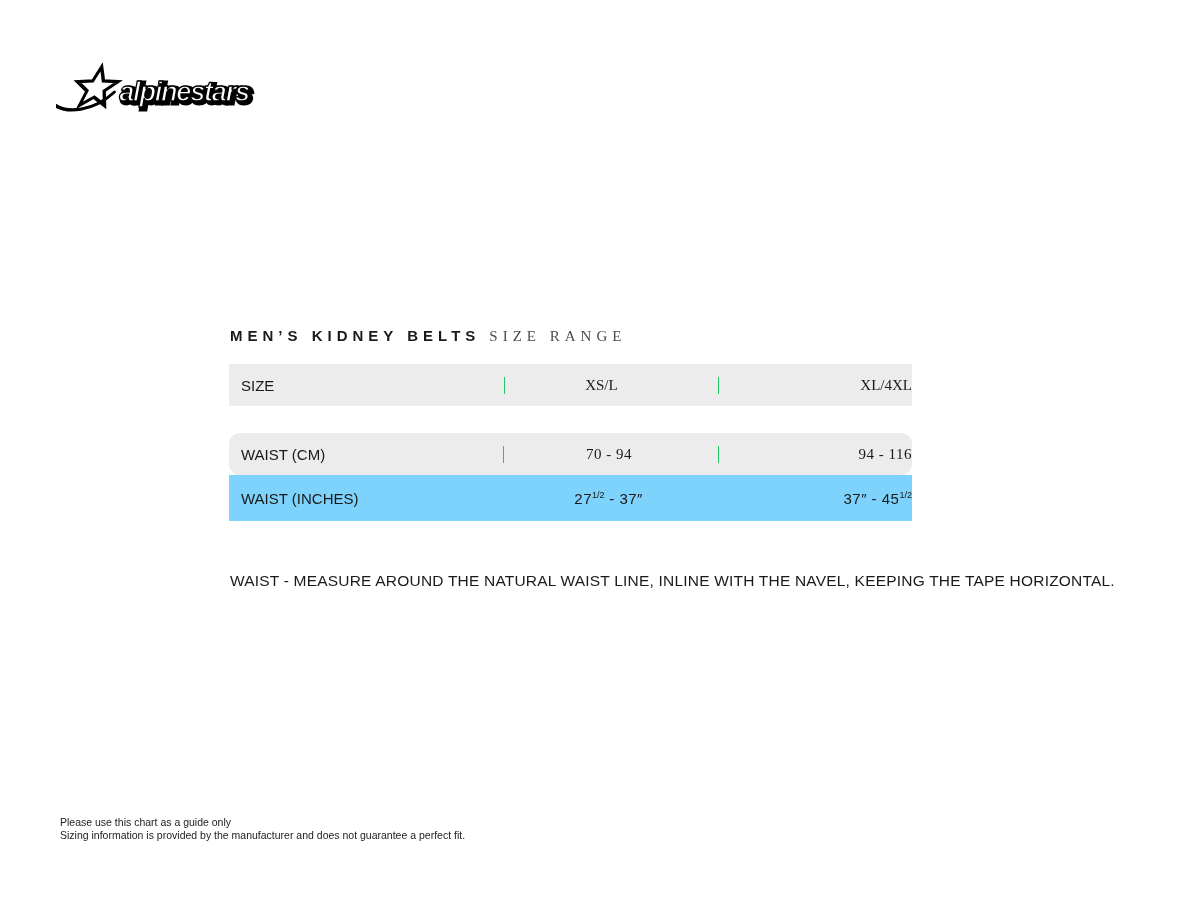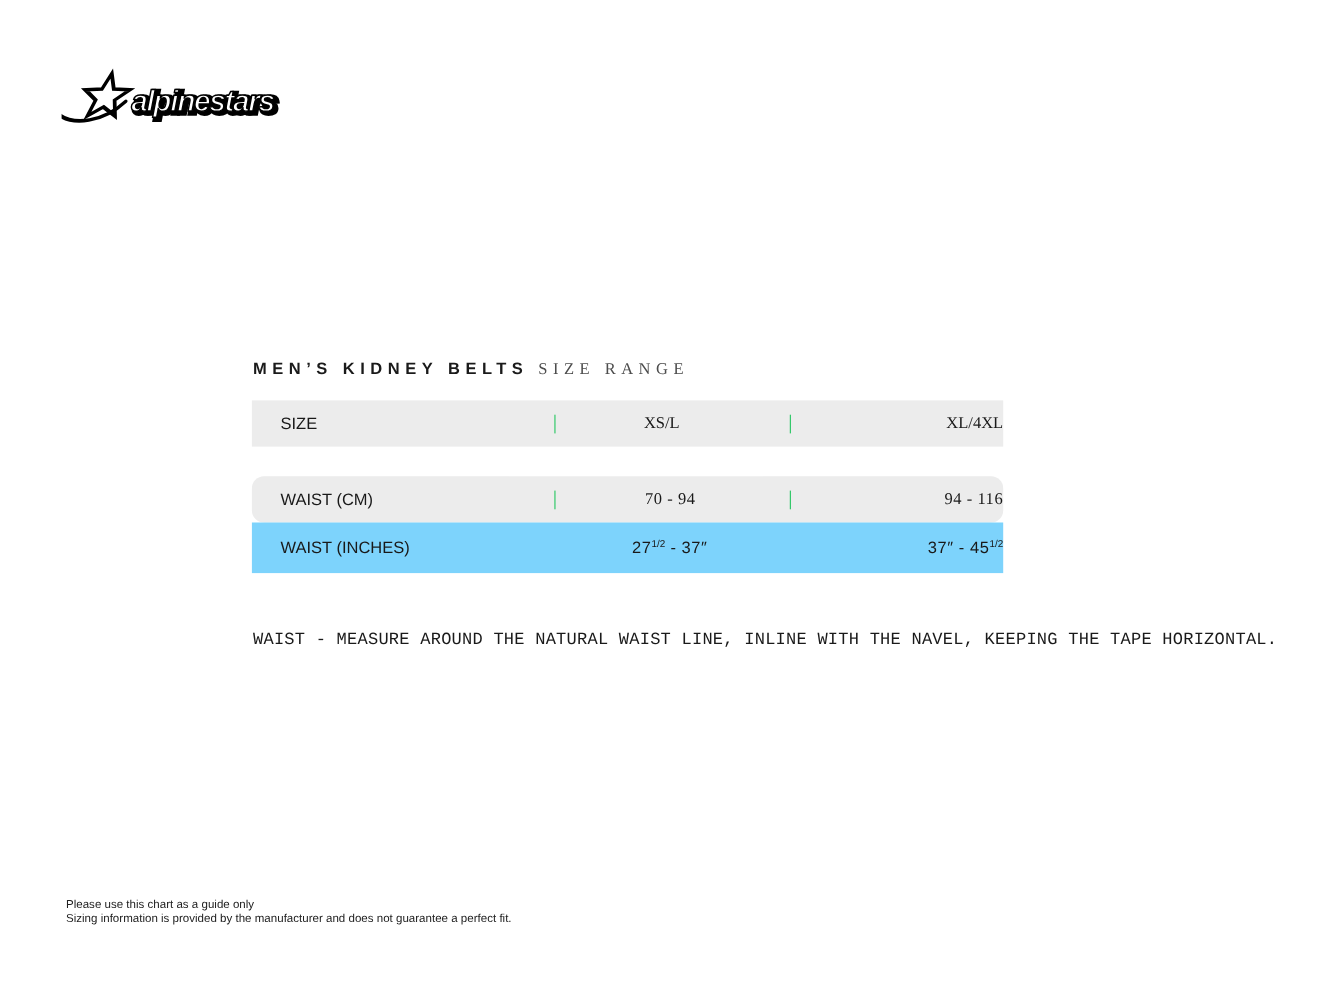--- a/index.html
+++ b/index.html
@@ -30,21 +30,21 @@
     font-size: 15px;
     letter-spacing: 5px;
     white-space: nowrap;
   }
   .page-title .t-bold { font-weight: bold; color: #1a1a1a; }
   .page-title .t-light { font-weight: normal; color: #4d4d4d; margin-left: 9px; font-family: Liberation Serif, serif; }
 
   
   .size-table { position: absolute; left: 229px; top: 364px; width: 683px; }
   .trow { display: flex; align-items: center; width: 683px; font-size: 15px; }
-  .trow .c1 { width: 283px; padding-left: 26px; text-align: left; }
+  .trow .c1 { width: 283px; padding-left: 12px; text-align: left; }
   .trow .c2 { width: 200px; text-align: center; }
   .trow .c3 { width: 200px; text-align: right; margin-left: 20px; }
   .thead-row { height: 42px; }
   .row-cm { height: 42px; margin-top: 27px; border-radius: 11px; }
   .row-inches { height: 46px; background: #7dd3fc; }
   .shaded .c2, .shaded .c3 { border-left: 1px solid #22c55e; font-family: Liberation Serif, serif; }
   .cell-val { letter-spacing: 0.5px; padding-left: 16px; }
   sup {
     font-size: 9px;
     vertical-align: super;
@@ -54,21 +54,20 @@
 
   
   .measure-note {
     position: absolute;
     left: 230px;
     top: 572px;
     font-size: 15.5px;
     letter-spacing: 0.2px;
     color: #1a1a1a;
     white-space: nowrap;
-    font-family: Liberation Mono, monospace;
   }
 
   
   .disclaimer {
     position: absolute;
     left: 60px;
     top: 816px;
     font-size: 10.5px;
     line-height: 13px;
     color: #222222;

